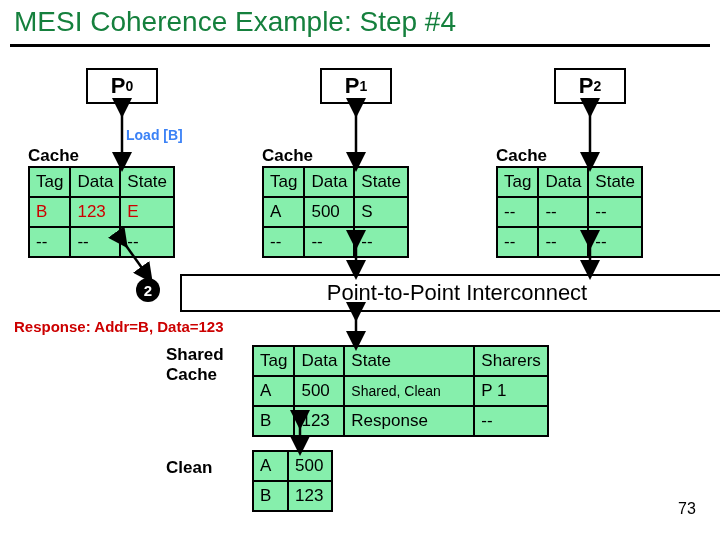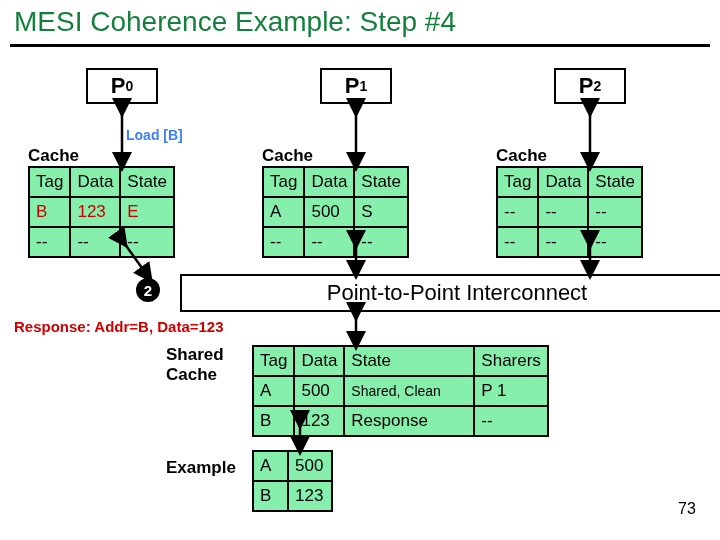--- a/index.html
+++ b/index.html
@@ -207,21 +207,21 @@
   </tr>
   <tr>
     <td>B</td>
     <td>123</td>
     <td>Response</td>
     <td>--</td>
   </tr>
 </tbody>
   </table>
 
-<div class="abs mem-label" style="top:458px;left:166px;width:80px">Example</div>
+<div class="abs mem-label" style="top:458px;left:166px;width:80px">Clean</div>
 
 <table class="tbl abs" style="top:450px;left:252px">
   <tbody>
       <tr>
     <td style="min-width:35px">A</td>
     <td style="min-width:44px">500</td>
   </tr>
   <tr>
     <td>B</td>
     <td>123</td>

